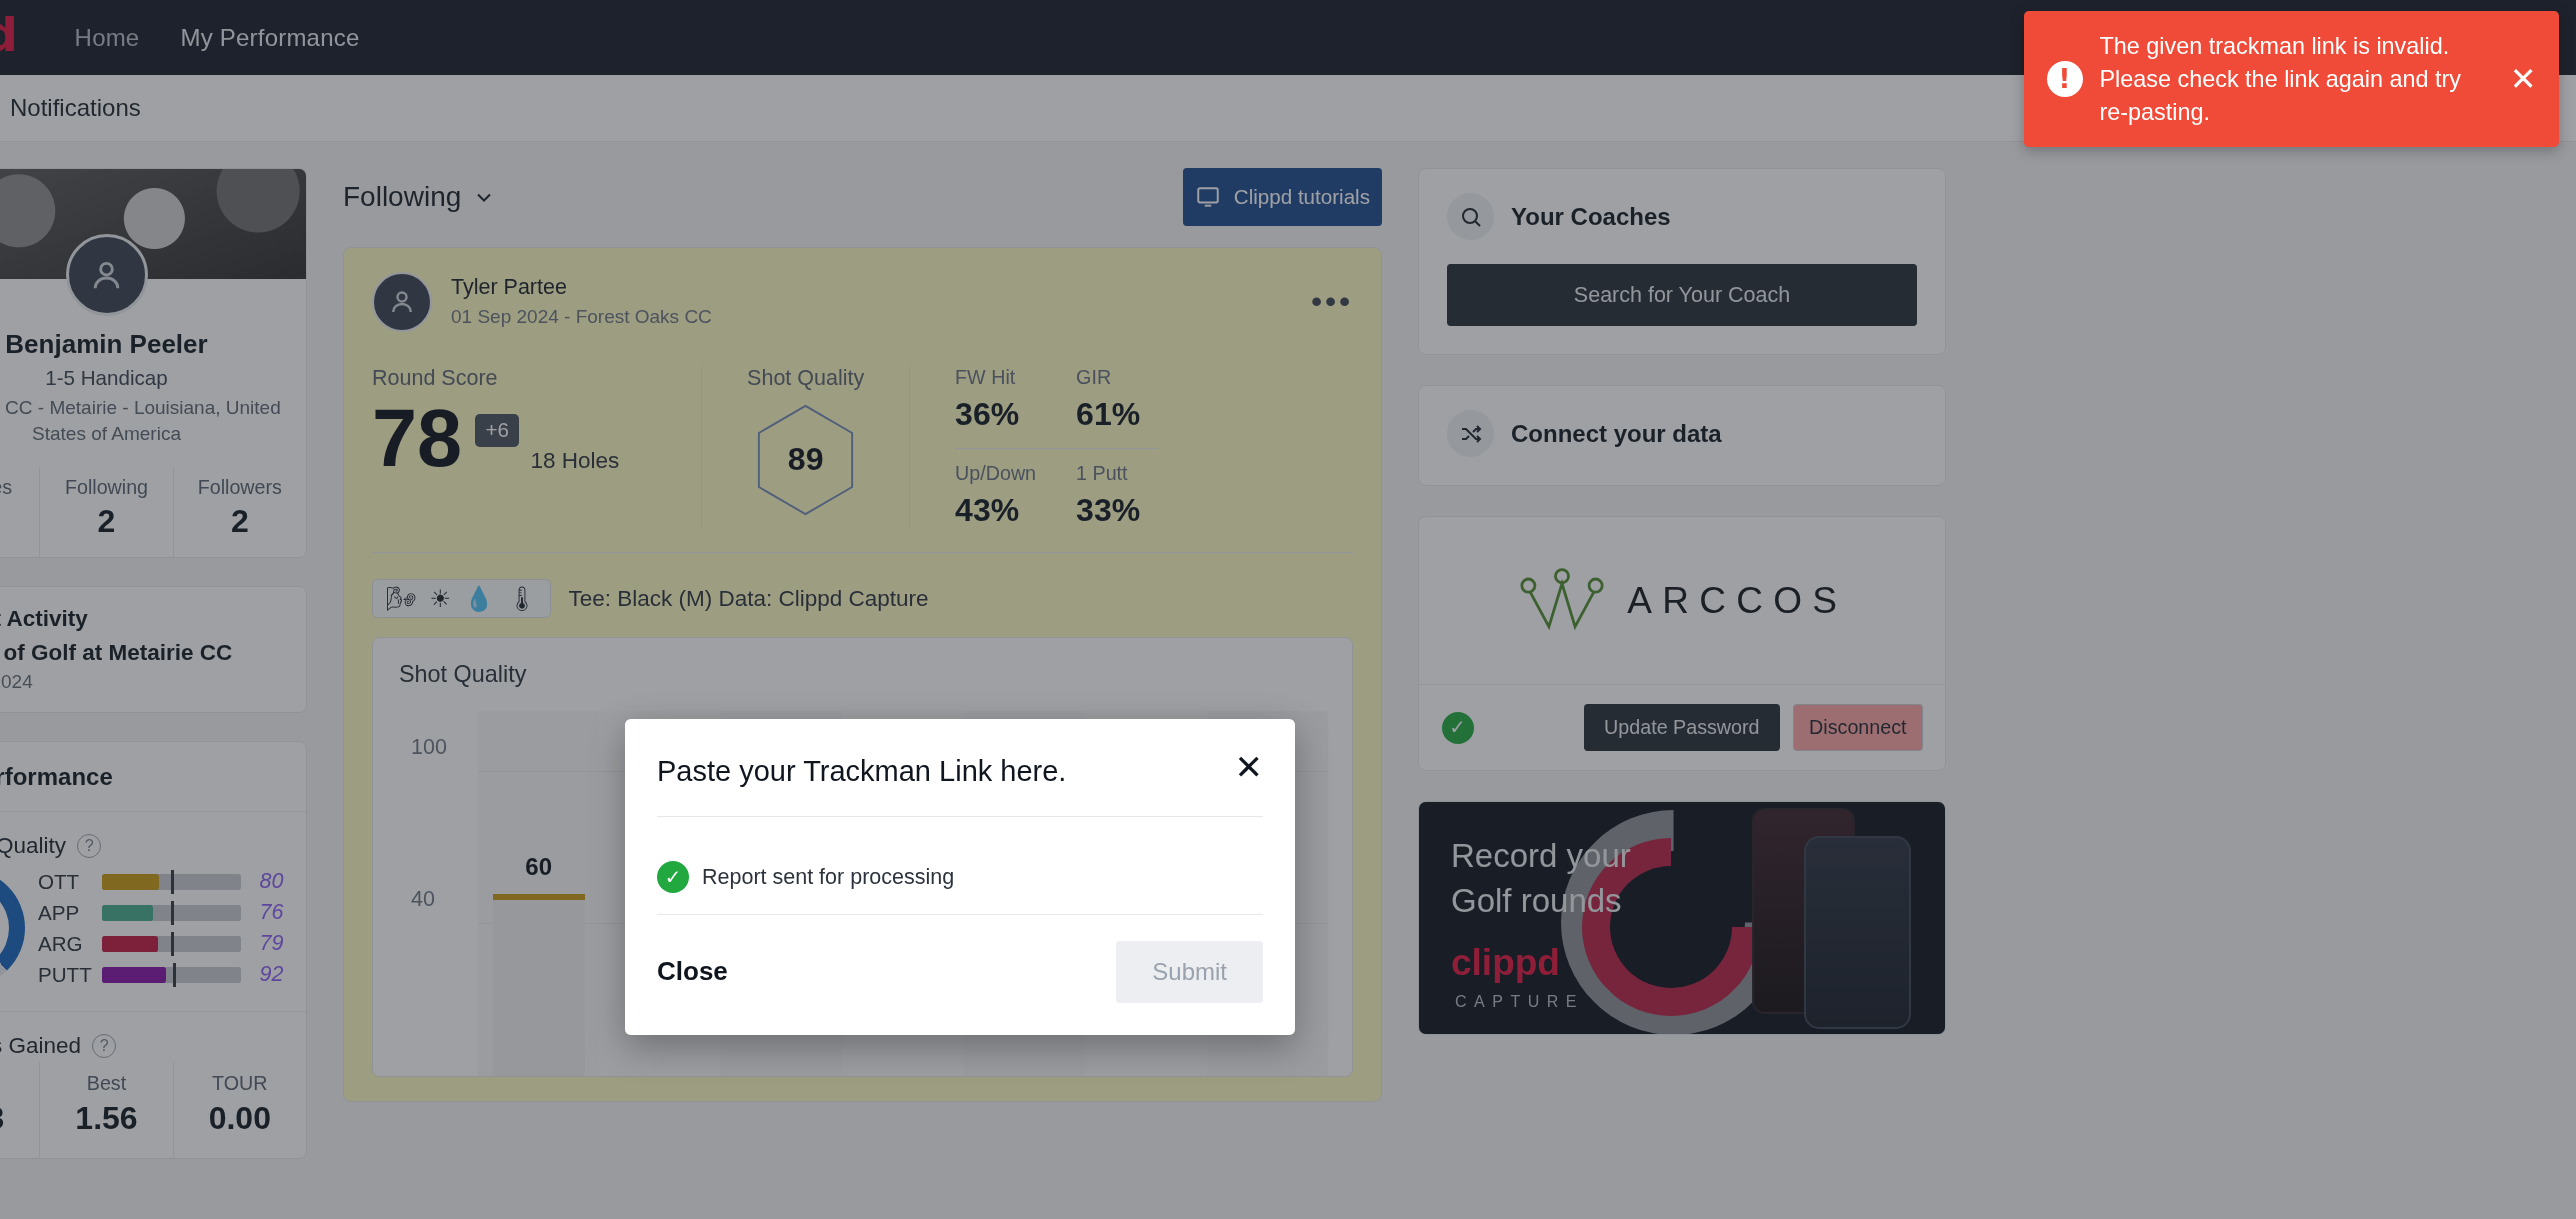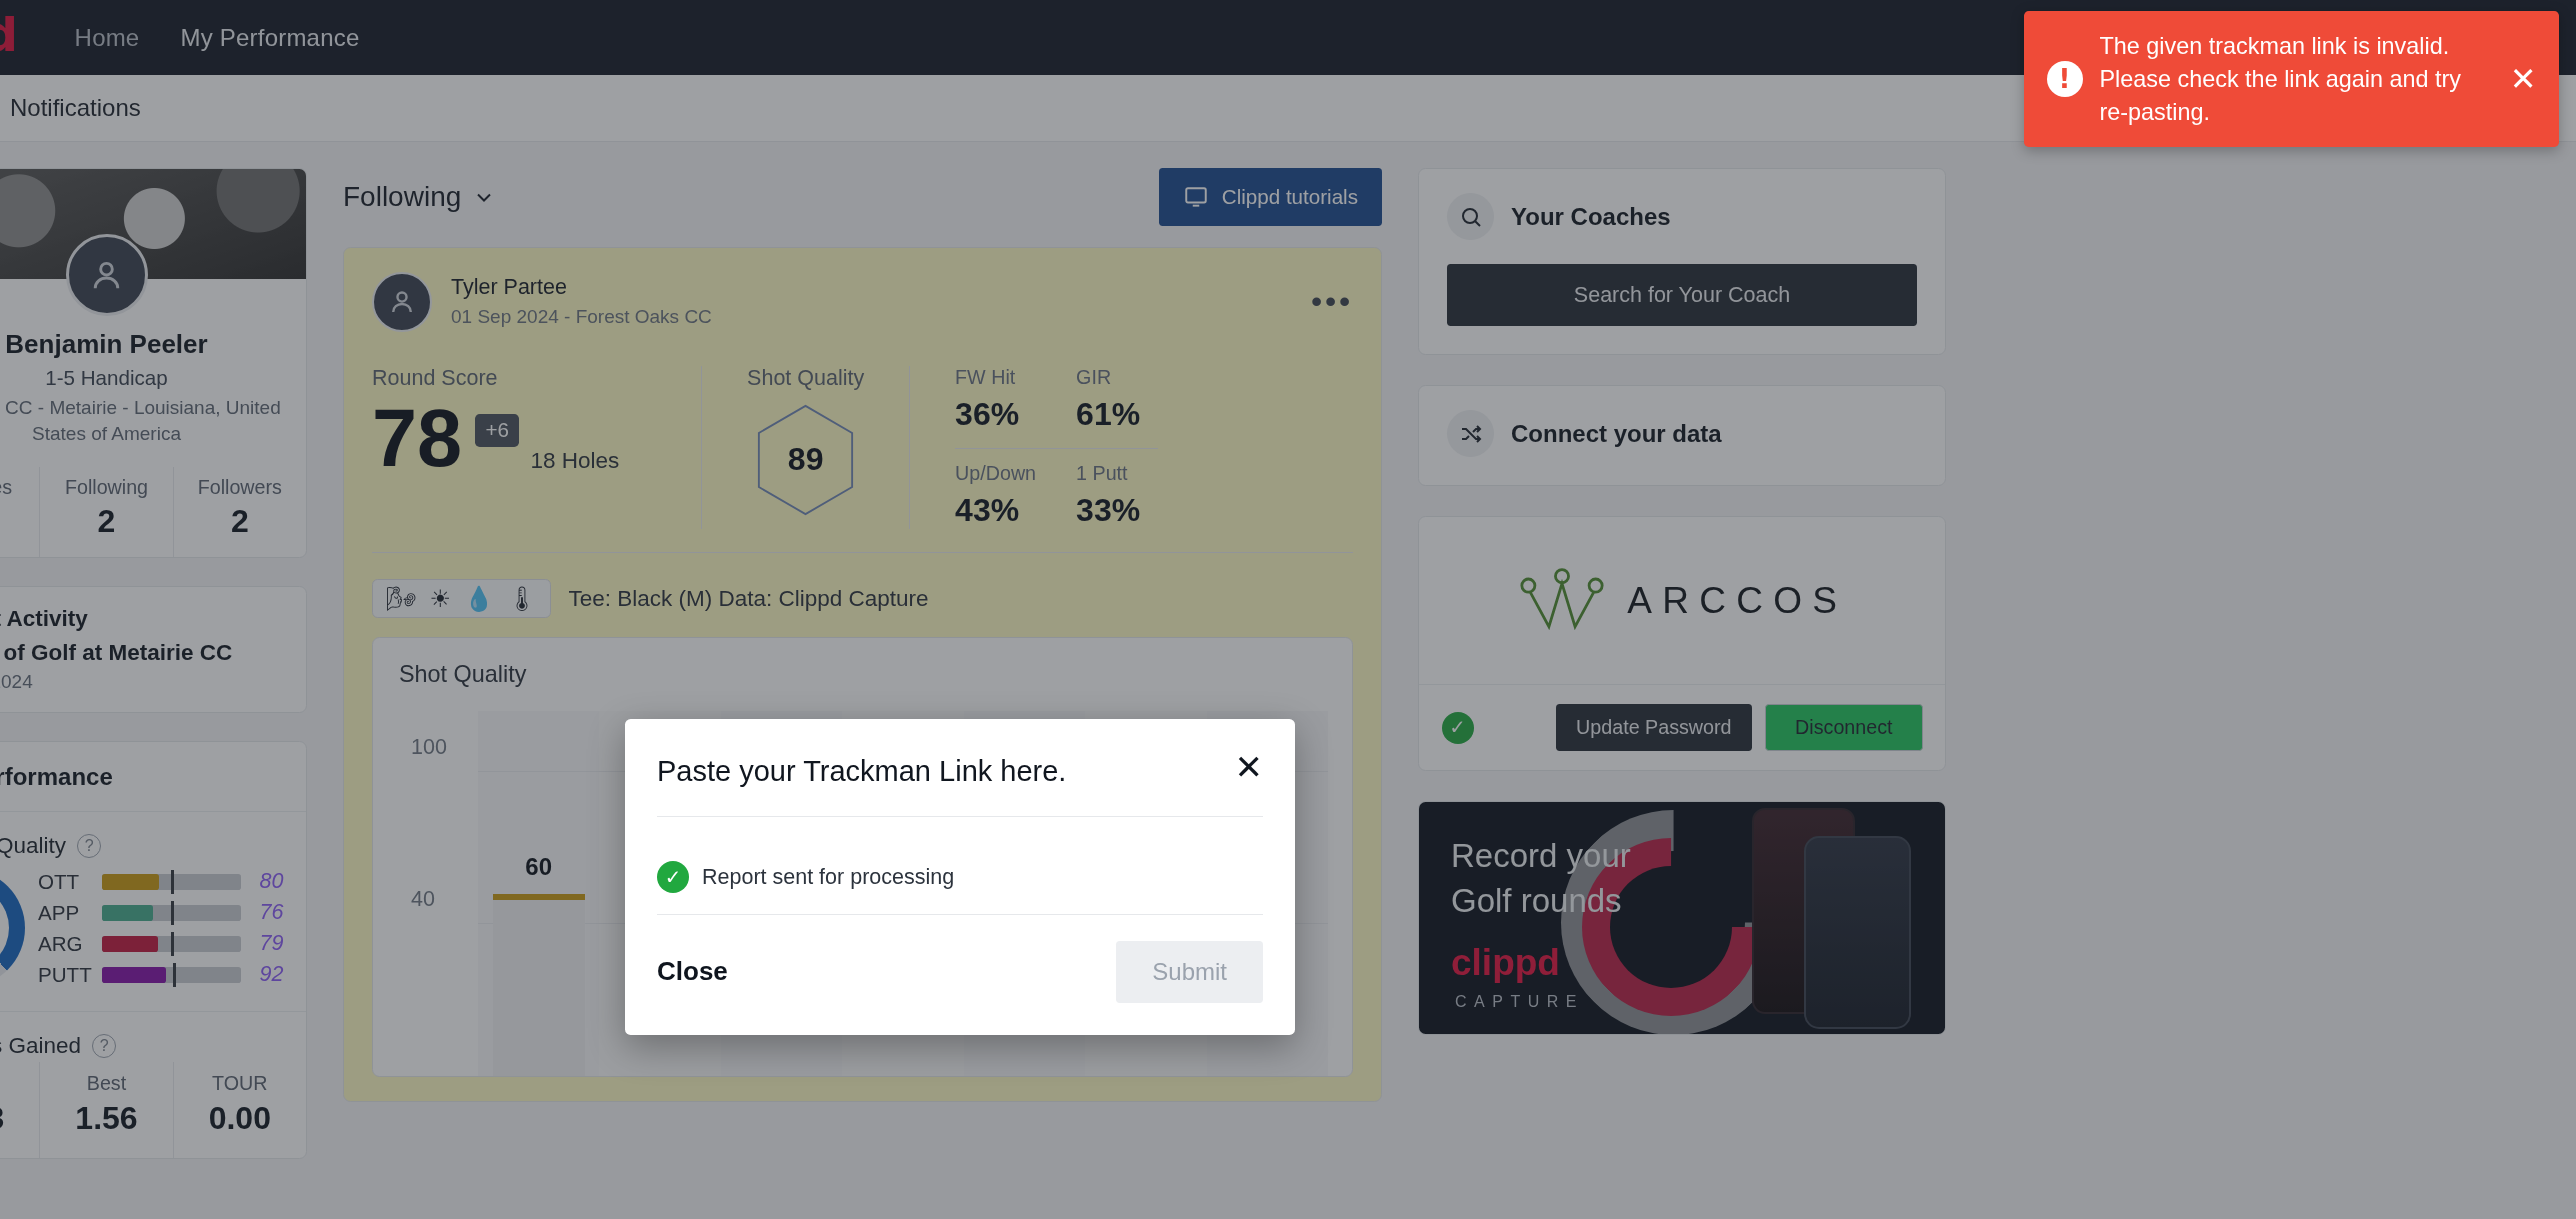--- a/index.html
+++ b/index.html
@@ -134,21 +134,21 @@
 
   
   .col-mid { flex: 0 0 1039px; width: 1039px; }
   .mid-top { display: flex; align-items: center; margin-bottom: 20.6px; }
   .following {
     display: flex; align-items: center; gap: 11.2px; font-size: 28px; color: #161d27;
     cursor: pointer;
   }
   .btn-tutorials {
     margin-left: auto; background: #1b4a8f; color: #fff; border: none;
-    font-size: 20.6px; padding: 0 24px; height: 58px; border-radius: 3.7px;
+    font-size: 20.6px; padding: 0 12px; height: 58px; border-radius: 3.7px;
     display: flex; align-items: center; gap: 13px; cursor: pointer;
     font-family: "Liberation Sans", sans-serif;
   }
   .feed-card { background: #fef9c3; border: 0.9px solid #e4e7ea; border-radius: 7.5px; padding: 24px 28px; }
   .post-head { display: flex; align-items: center; }
   .post-av {
     width: 60px; height: 60px; border-radius: 50%; background: #39414f; border: 2.8px solid #eceef1;
     display: flex; align-items: center; justify-content: center; color: #cfd4db; flex: 0 0 60px;
   }
   .post-meta { margin-left: 19px; }
@@ -218,22 +218,22 @@
   .arccos-foot { border-top: 0.9px solid #eceef1; display: flex; align-items: center; padding: 19px 22.5px; }
   .greencheck {
     width: 32px; height: 32px; border-radius: 50%; background: #21a83f; color: #fff;
     display: flex; align-items: center; justify-content: center; font-size: 19.7px;
   }
   .btn-upd {
     margin-left: auto; background: #252c36; color: #e9ebee; border: none; border-radius: 3.7px;
     height: 47px; padding: 0 20.6px; font-size: 19.7px; cursor: pointer; font-family: "Liberation Sans", sans-serif;
   }
   .btn-disc {
-    margin-left: 13px; background: #22c55e; color: #1d232d; border: 0.9px solid #c9ced5; border-radius: 3.7px;
-    height: 47px; padding: 0 29px; font-size: 19.7px; cursor: pointer; font-family: "Liberation Sans", sans-serif;
+    margin-left: 13px; background: #fca5a5; color: #1d232d; border: 0.9px solid #c9ced5; border-radius: 3.7px;
+    height: 47px; padding: 0 15px; font-size: 19.7px; cursor: pointer; font-family: "Liberation Sans", sans-serif;
   }
   .promo-card { background: #fff; border: 0.9px solid #e4e7ea; border-radius: 7.5px; overflow: hidden; }
   .promo-img {
     height: 232px; position: relative; overflow: hidden;
     background: #0b111c;
   }
   .promo-c {
     position: absolute; right: 159px; top: 7.5px; width: 225px; height: 225px; border-radius: 50%;
     border: 41px solid #8c8f94; border-right-color: transparent; transform: rotate(-45deg);
   }

